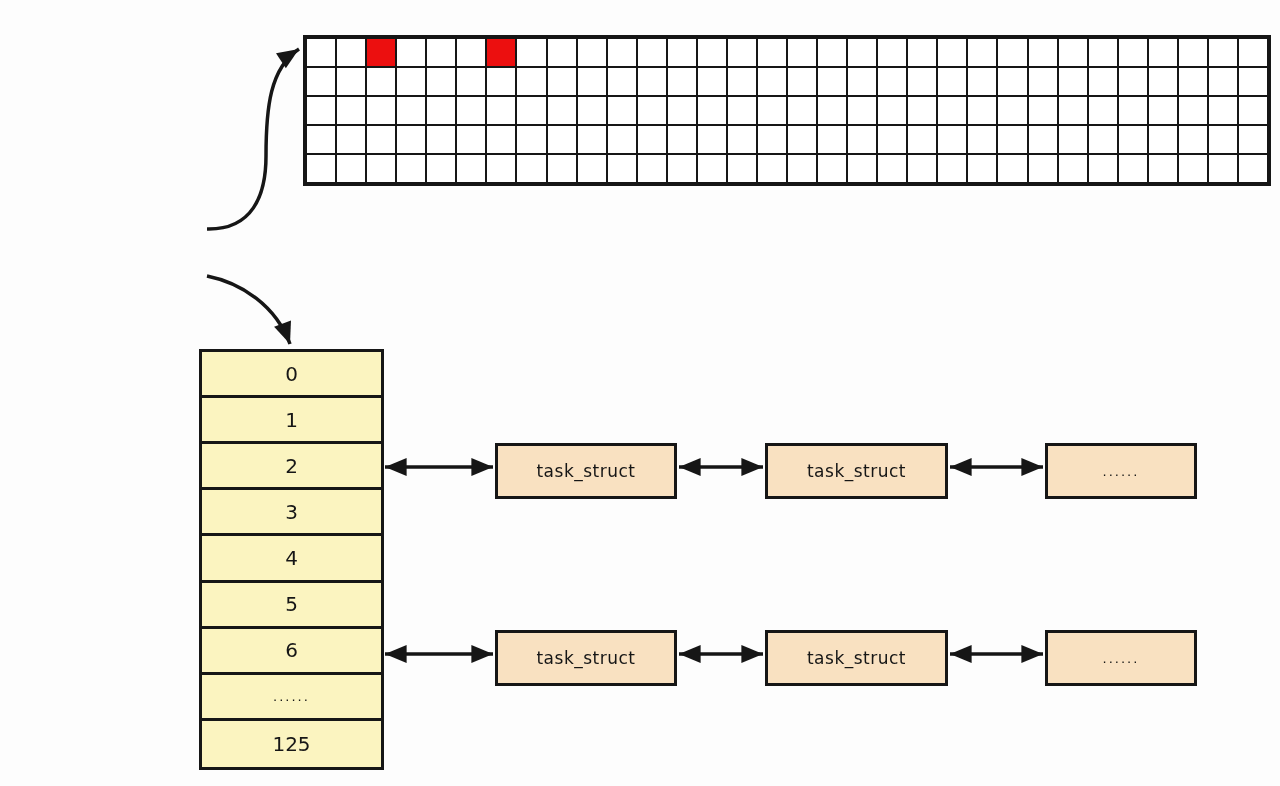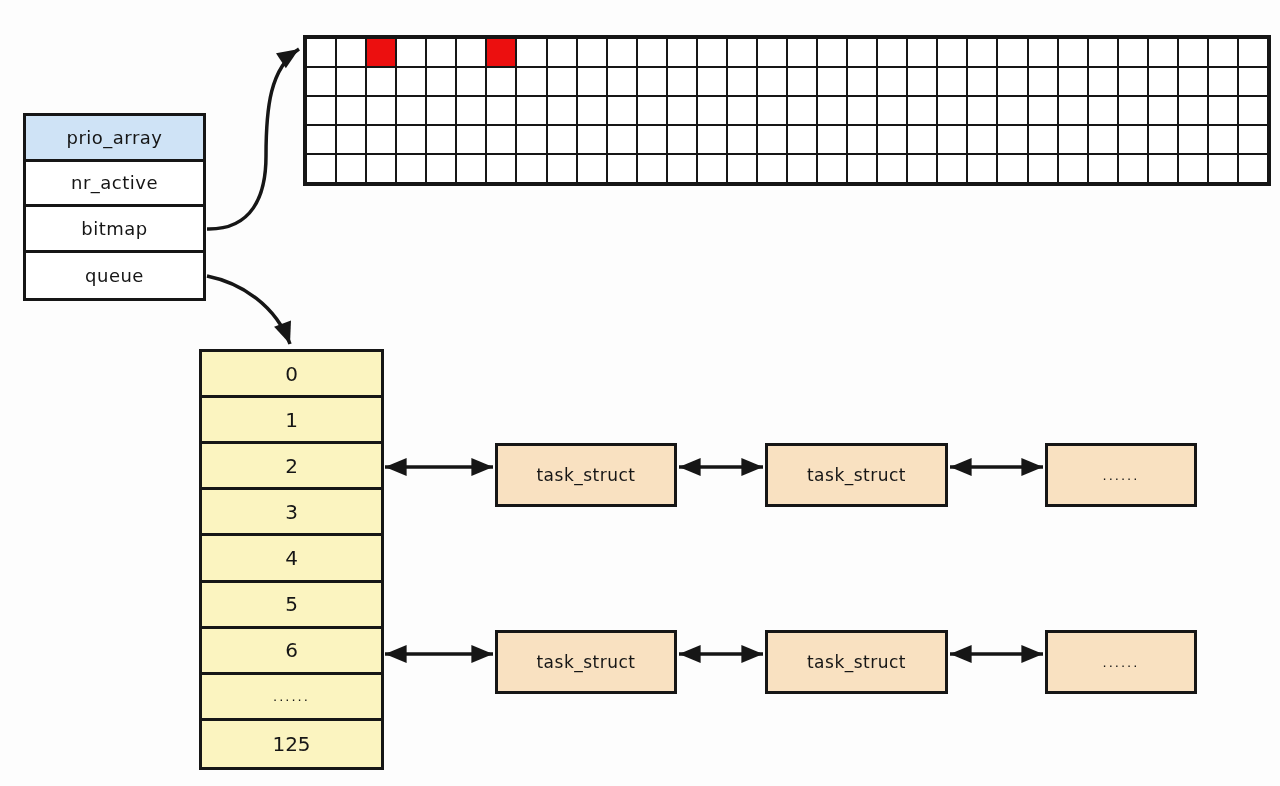--- a/index.html
+++ b/index.html
@@ -42,21 +42,21 @@
   }
   .qrow{
     display:flex; align-items:center; justify-content:center;
     border-bottom:3px solid var(--ink); box-sizing:border-box;
     font-size:20px; background:#fbf4c0;
   }
   .qrow:last-child{ border-bottom:none; }
 
   
   .task-box{
-    position:absolute; height:64px;
+    position:absolute; height:56px;
     border:3px solid var(--ink); box-sizing:border-box; background:#f9e1c1;
     display:flex; align-items:center; justify-content:center;
     font-size:17px; letter-spacing:0.5px;
   }
   .dots{ font-size:13px; letter-spacing:2px; line-height:1; }
 </style>
 </head>
 <body>
 
 <div class="canvas">
@@ -74,27 +74,20 @@
 
     <line x1="385" y1="467" x2="493" y2="467" stroke="#161616" stroke-width="3.5" marker-start="url(#head)" marker-end="url(#head)"></line>
     <line x1="679" y1="467" x2="763" y2="467" stroke="#161616" stroke-width="3.5" marker-start="url(#head)" marker-end="url(#head)"></line>
     <line x1="950" y1="467" x2="1043" y2="467" stroke="#161616" stroke-width="3.5" marker-start="url(#head)" marker-end="url(#head)"></line>
 
     <line x1="385" y1="654" x2="493" y2="654" stroke="#161616" stroke-width="3.5" marker-start="url(#head)" marker-end="url(#head)"></line>
     <line x1="679" y1="654" x2="763" y2="654" stroke="#161616" stroke-width="3.5" marker-start="url(#head)" marker-end="url(#head)"></line>
     <line x1="950" y1="654" x2="1043" y2="654" stroke="#161616" stroke-width="3.5" marker-start="url(#head)" marker-end="url(#head)"></line>
   </svg>
 
-  <div class="struct-box">
-    <div class="srow header">prio_array</div>
-
-  <div class="srow">nr_active</div>
-      <div class="srow">bitmap</div>
-      <div class="srow">queue</div>
-    </div>
 
   <div class="bitmap-grid">
       <div class="bcell"></div>
       <div class="bcell"></div>
       <div class="bcell set"></div>
       <div class="bcell"></div>
       <div class="bcell"></div>
       <div class="bcell"></div>
       <div class="bcell set"></div>
       <div class="bcell"></div>

